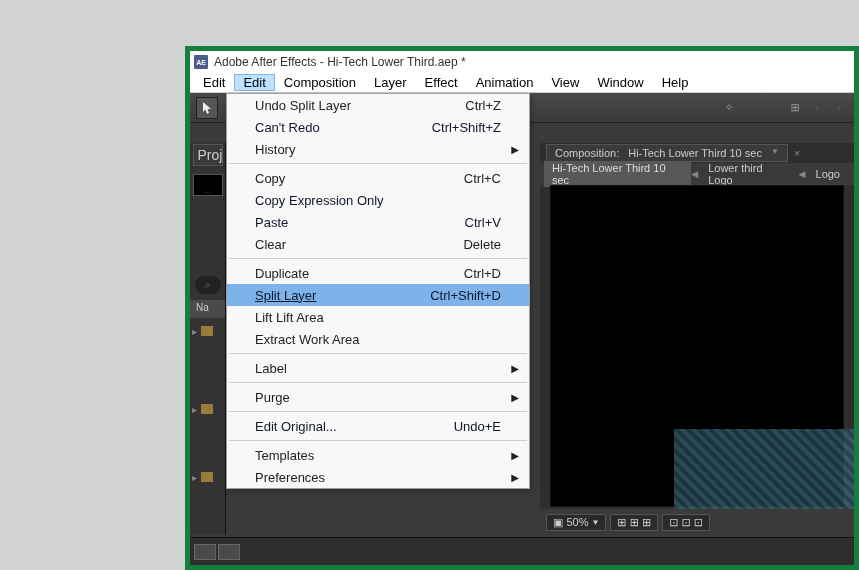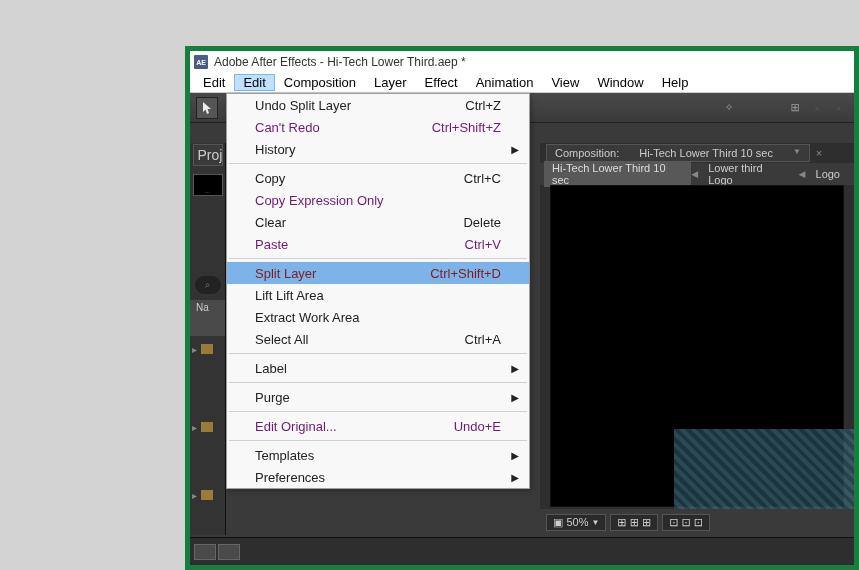--- a/index.html
+++ b/index.html
@@ -10,43 +10,43 @@
   .menubar { height: 20px; display: flex; align-items: center; padding: 0 4px; font-size: 13px; background: #fff; border-bottom: 1px solid #ccc; }
   .menubar .mi { padding: 1px 9px; cursor: default; }
   .menubar .mi.active { background: #bfe0ff; border: 1px solid #7fb8e6; padding: 0 8px; }
   .workspace { background: #3a3a3a; position: absolute; top: 42px; left: 0; right: 0; bottom: 0; }
   .toolbar { height: 30px; background: linear-gradient(#4a4a4a,#3a3a3a); border-bottom: 1px solid #222; display: flex; align-items: center; padding: 0 6px; gap: 4px; }
   .tool-btn { width: 22px; height: 22px; background: #555; border: 1px solid #222; display: flex; align-items: center; justify-content: center; color: #ddd; font-size: 12px; }
   .tool-ctrl { width: 18px; height: 18px; display:flex; align-items:center; justify-content:center; color:#999; font-size:11px;}
   .project-panel { position: absolute; left: 0; top: 50px; width: 36px; bottom: 30px; background: #333; border-right: 1px solid #111; }
   .proj-thumb { width: 30px; height: 22px; background: #000; margin: 8px auto; border: 1px solid #555; display:flex; align-items:flex-end; justify-content:center; font-size:5px; color:#0ff;}
   .proj-search { width: 26px; height: 18px; background: #222; margin: 80px auto 0; border-radius: 9px; display:flex; align-items:center; justify-content:center; color:#777; font-size:10px;}
-  .proj-header { height: 36px; background: #4a4a4a; color: #ccc; font-size: 10px; padding: 2px 6px; margin-top: 6px;}
+  .proj-header { height: 18px; background: #4a4a4a; color: #ccc; font-size: 10px; padding: 2px 6px; margin-top: 6px;}
   .proj-list { padding: 4px 2px;}
   .proj-row { height: 18px; display:flex; align-items:center; gap:4px; font-size:10px; color:#ccc;}
   .folder-icon { width:12px; height:10px; background:#9a7b3a;}
   .comp-panel { position:absolute; left: 350px; top: 50px; right:0; bottom: 30px; background:#2e2e2e;}
   .comp-tabs { height: 20px; background:#2e2e2e; display:flex; align-items:center; padding:0 6px; font-size:11px; color:#ccc;}
-  .comp-tabs .ctab { padding:2px 8px; background:#3a3a3a; border:1px solid #555; display:flex; align-items:flex-start; gap:20px;}
+  .comp-tabs .ctab { padding:2px 8px; background:#3a3a3a; border:1px solid #555; display:flex; align-items:flex-start; gap:9px;}
   .comp-nav { height: 22px; background:#3a3a3a; display:flex; align-items:center; font-size:11px; color:#aaa; padding:0 4px;}
   .comp-nav .nav-pill { background:#585858; padding:1px 8px; color:#ddd;}
   .comp-nav .nav-item { padding:0 10px; color:#ccc;}
   .comp-nav .tri { color:#888; font-size:9px;}
   .viewer { position:absolute; top:42px; left:10px; right:10px; bottom: 28px; background:#000; border:1px solid #111;}
   .viewer-footer { position:absolute; left:0; right:0; bottom:0; height:26px; background:#3a3a3a; display:flex; align-items:center; padding:0 6px; font-size:11px; color:#ccc; gap:4px;}
   .vf-seg { background:#2a2a2a; border:1px solid #555; padding:1px 6px; display:flex; align-items:center; gap:3px;}
   .mosaic { position:absolute; right:0; bottom:26px; width:180px; height:80px; background: repeating-linear-gradient(45deg,#2a4a5a,#2a4a5a 4px,#3a6a7a 4px,#3a6a7a 8px); opacity:0.7; image-rendering: pixelated;}
   .timeline-strip { position:absolute; left:0; right:0; bottom:0; height:28px; background:#2e2e2e; border-top:1px solid #111; display:flex; align-items:center; padding:0 4px;}
   .tl-tab { width:22px; height:16px; background:#4a4a4a; border:1px solid #666; margin-right:2px;}
 
   
   .dropdown { position: absolute; left: 36px; top: 42px; width: 304px; background: #f8f8f8; border: 1px solid #9f9f9f; box-shadow: 2px 2px 5px rgba(0,0,0,0.25); font-size: 13px; z-index: 100;}
   .dropdown .ditem { height: 22px; display: flex; align-items: center; padding: 0 28px; color: #222; position: relative; }
-  .dropdown .ditem.disabled { color: #701a75; }
-  .dropdown .ditem.highlight { background: #7db3e8; color: #7f1d1d; }
+  .dropdown .ditem.disabled { color: #0f172a; }
+  .dropdown .ditem.highlight { background: #7db3e8; color: #0f172a; text-decoration: underline; }
   .dropdown .ditem .shortcut { position: absolute; right: 28px; }
   .dropdown .ditem .sub { position: absolute; right: 10px; font-size: 10px;}
   .dropdown .sep { height: 1px; background: #d0d0d0; margin: 3px 2px; }
 </style>
 </head>
 <body>
 
 <div class="window">
 
   <div class="titlebar">
@@ -151,43 +151,43 @@
         <span class="sub">▶</span>
       </div>
       <div class="sep"></div>
       <div class="ditem">
         <span>Copy</span>
         <span class="shortcut">Ctrl+C</span>
       </div>
       <div class="ditem disabled">
         <span>Copy Expression Only</span>
       </div>
+      <div class="ditem disabled">
+        <span>Paste</span>
+        <span class="shortcut">Ctrl+V</span>
+      </div>
       <div class="ditem">
         <span>Clear</span>
         <span class="shortcut">Delete</span>
       </div>
-      <div class="ditem disabled">
-        <span>Paste</span>
-        <span class="shortcut">Ctrl+V</span>
-      </div>
-      <div class="sep"></div>
+      <div class="sep"></div>
+      <div class="ditem">
+        <span>Duplicate</span>
+        <span class="shortcut">Ctrl+D</span>
+      </div>
       <div class="ditem highlight">
         <span>Split Layer</span>
         <span class="shortcut">Ctrl+Shift+D</span>
       </div>
       <div class="ditem">
         <span>Lift Lift Area</span>
       </div>
       <div class="ditem">
         <span>Extract Work Area</span>
       </div>
-      <div class="ditem">
-        <span>Select All</span>
-        <span class="shortcut">Ctrl+A</span>
-      </div>
       <div class="sep"></div>
       <div class="ditem">
         <span>Label</span>
         <span class="sub">▶</span>
       </div>
       <div class="sep"></div>
       <div class="ditem">
         <span>Purge</span>
         <span class="sub">▶</span>
       </div>

